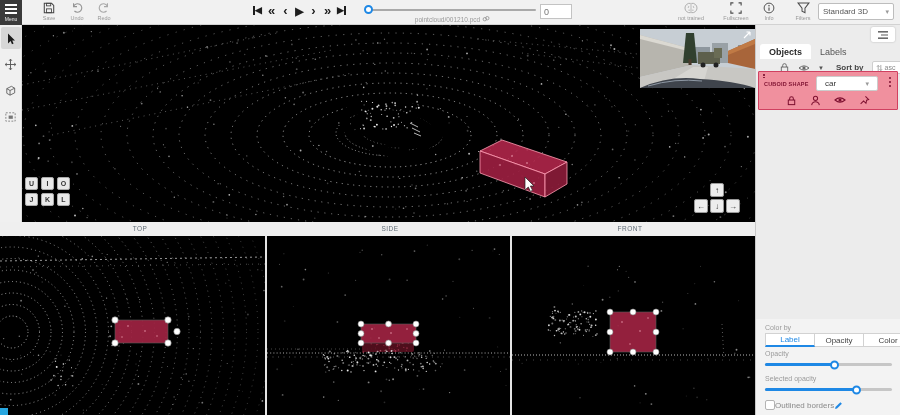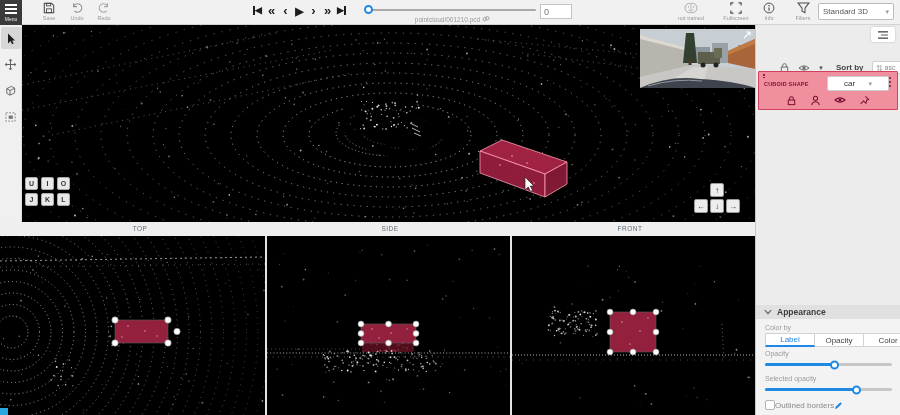--- a/index.html
+++ b/index.html
@@ -59,21 +59,21 @@
   .sort-row{position:absolute;left:0;top:34px;width:145px;height:17px;display:flex;align-items:center;padding:0 6px;gap:8px;margin-left:17px;}
   .sort-label{font-size:8px;font-weight:bold;color:#444;margin-left:4px;}
   .sort-select{flex:1;height:13px;background:#fff;border:1px solid #cfcfcf;border-radius:2px;display:flex;align-items:center;gap:2px;padding:0 3px;font-size:7px;color:#888;cursor:pointer;}
   .sort-select .chev{margin-left:auto;font-size:6px;color:#aaa;}
   .tri-icon{font-size:6px;color:#555;cursor:pointer;}
 
   .object-card{position:absolute;left:2px;right:2px;top:46px;height:39px;background:#f0909e;border:1px solid #d04060;border-radius:1px;cursor:pointer;}
   .drag-dots{position:absolute;left:4px;top:2px;width:3px;}
   .drag-dots div{width:1.5px;height:1.5px;border-radius:50%;background:#7d1130;margin-bottom:1px;}
   .shape-label{position:absolute;left:5px;top:9px;font-size:5.5px;font-weight:bold;color:#7d1130;letter-spacing:.2px;}
-  .class-select{position:absolute;left:68px;top:4px;width:62px;height:15px;background:#fff;border:1px solid #ccc;border-radius:2px;display:flex;align-items:center;justify-content:space-between;padding:0 16px;font-size:8px;color:#333;cursor:pointer;}
+  .class-select{position:absolute;left:57px;top:4px;width:62px;height:15px;background:#fff;border:1px solid #ccc;border-radius:2px;display:flex;align-items:center;justify-content:space-between;padding:0 8px;font-size:8px;color:#333;cursor:pointer;}
   .class-select .chev{color:#999;font-size:7px;}
   .card-menu{position:absolute;right:3px;top:5px;width:8px;height:14px;display:flex;flex-direction:column;align-items:center;gap:2px;cursor:pointer;}
   .card-menu div{width:2px;height:2px;border-radius:50%;background:#7d1130;}
   .card-icons{position:absolute;left:0;right:0;bottom:3px;display:flex;justify-content:space-around;padding:0 20px;}
   .card-icons svg{cursor:pointer;}
 
   .appearance-header{position:absolute;left:0;top:280px;width:145px;height:14px;background:#e0e0e0;display:flex;align-items:center;gap:5px;padding:0 8px;cursor:pointer;}
   .appearance-title{font-size:8.5px;font-weight:bold;color:#3c3c3c;}
   .appearance-body{position:absolute;left:0;top:294px;width:145px;height:96px;background:#f3f3f3;padding:5px 9px 0;}
   .sec-label{font-size:7px;color:#9a9a9a;margin:3px 0 2px;}
@@ -1062,20 +1062,24 @@
 
   <div class="right-panel">
     <div class="collapse-btn">
       <svg width="12" height="10" viewBox="0 0 12 10">
         <rect x="1" y="1" width="10" height="1.6" fill="#6b6b6b"></rect>
         <rect x="4" y="4.2" width="7" height="1.6" fill="#9a9a9a"></rect>
         <rect x="1" y="7.4" width="10" height="1.6" fill="#6b6b6b"></rect>
       </svg>
     </div>
 
+    <div class="tabs">
+      <div class="tab active">Objects</div>
+      <div class="tab">Labels</div>
+    </div>
 
     <div class="sort-row">
       <svg width="11" height="11" viewBox="0 0 12 12">
         <rect x="2.5" y="5.5" width="7" height="5" fill="none" stroke="#666" stroke-width="1"></rect>
         <path d="M4,5.5 V3.8 a2,2 0 0 1 4,0 V5.5" fill="none" stroke="#666" stroke-width="1"></path>
       </svg>
       <svg width="12" height="10" viewBox="0 0 12 10">
         <path d="M1,5 Q6,.8 11,5 Q6,9.2 1,5 Z" fill="none" stroke="#666" stroke-width="1"></path>
         <circle cx="6" cy="5" r="1.6" fill="#666"></circle>
       </svg>
@@ -1117,26 +1121,20 @@
         <svg width="12" height="10" viewBox="0 0 12 10">
           <path d="M1,5 Q6,.8 11,5 Q6,9.2 1,5 Z" fill="none" stroke="#7d1130" stroke-width="1.1"></path>
           <circle cx="6" cy="5" r="1.6" fill="#7d1130"></circle>
         </svg>
         <svg width="11" height="11" viewBox="0 0 12 12">
           <path d="M7,1.5 L10.5,5 L8.3,5.7 L7.6,9 L5,6.4 L1.8,9.6" fill="none" stroke="#7d1130" stroke-width="1.1"></path>
         </svg>
       </div>
     </div>
 
-    <div class="appearance-header">
-      <svg width="8" height="6" viewBox="0 0 10 7">
-        <polyline points="1,1 5,5.5 9,1" fill="none" stroke="#555" stroke-width="1.3"></polyline>
-      </svg>
-      <span class="appearance-title">Appearance</span>
-    </div>
 
     <div class="appearance-body">
       <div class="sec-label" style="margin-top:0">Color by</div>
       <div class="seg-row">
         <div class="seg active">Label</div>
         <div class="seg">Opacity</div>
         <div class="seg">Color</div>
       </div>
       <div class="sec-label">Opacity</div>
       <div class="slider">

